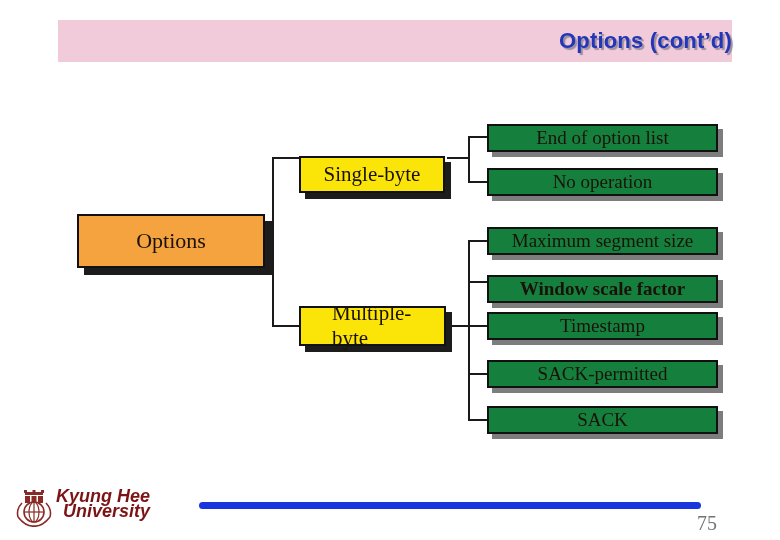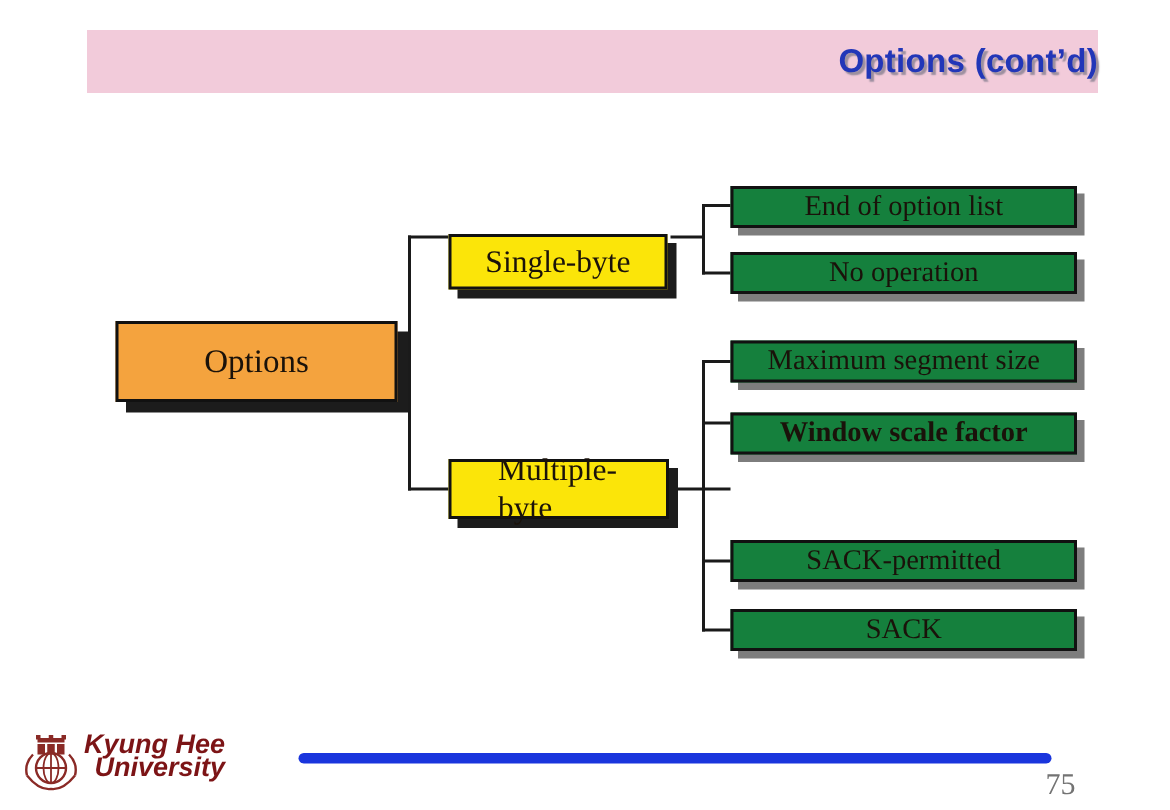--- a/index.html
+++ b/index.html
@@ -105,20 +105,21 @@
 
   <div class="dbox box-root">Options</div>
 
   <div class="dbox box-branch box-single">Single-byte</div>
   <div class="dbox box-branch box-multiple">Multiple-byte</div>
 
   <div class="dbox box-leaf" style="top:124px;">End of option list</div>
   <div class="dbox box-leaf" style="top:168px;">No operation</div>
   <div class="dbox box-leaf" style="top:227px;">Maximum segment size</div>
   <div class="dbox box-leaf" style="top:275px;font-weight:bold;">Window scale factor</div>
+  <div class="dbox box-leaf" style="top:312px;">Timestamp</div>
   <div class="dbox box-leaf" style="top:360px;">SACK-permitted</div>
   <div class="dbox box-leaf" style="top:406px;">SACK</div>
 
   <div class="footer-logo">
     <svg width="44" height="44" viewBox="0 0 44 44">
       <g fill="none" stroke="#8a2a26" stroke-width="1.6">
 
         <path d="M6 30 Q4 22 10 16"></path>
         <path d="M38 30 Q40 22 34 16"></path>
         <path d="M6 30 Q14 40 22 39 Q30 40 38 30"></path>

